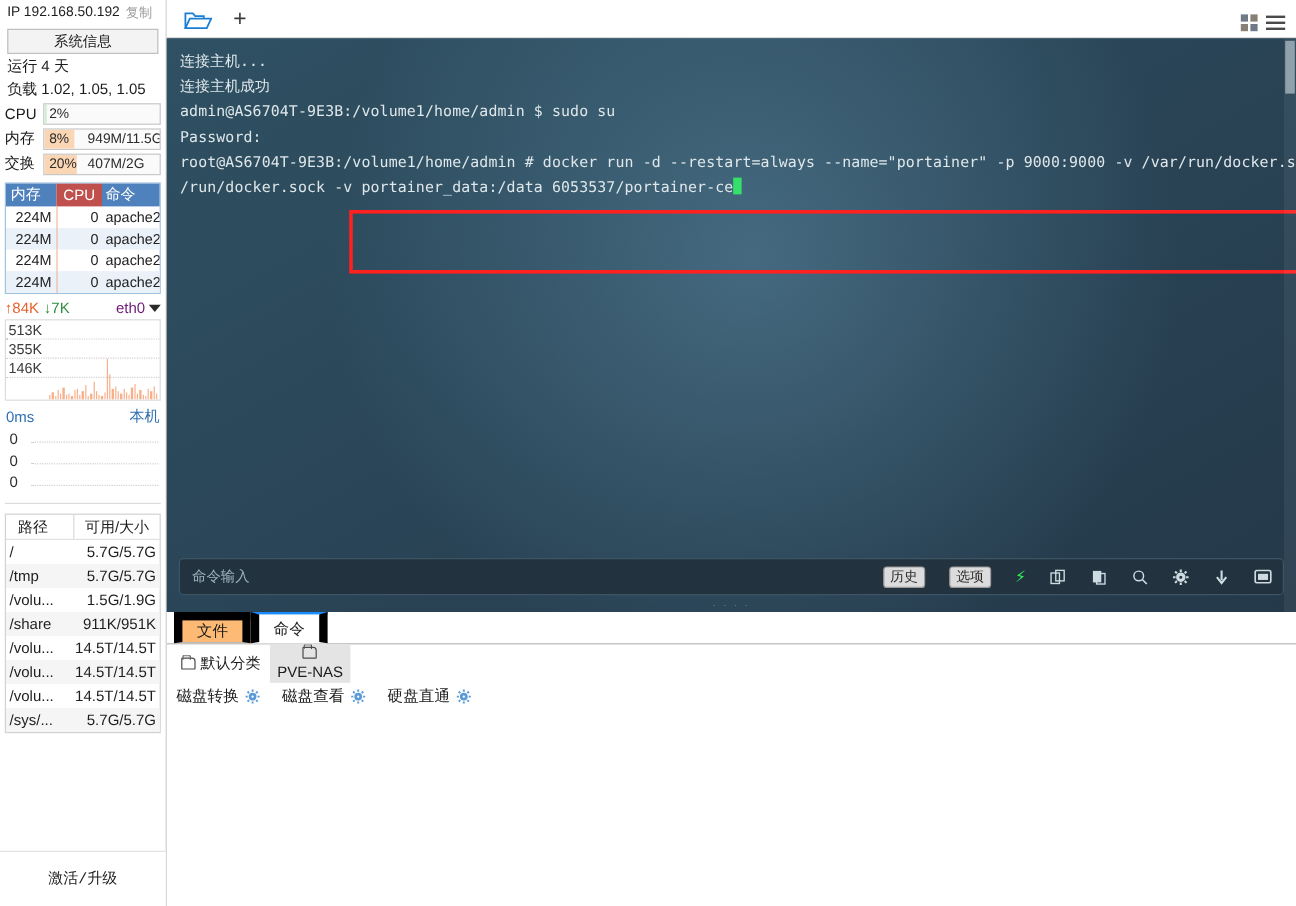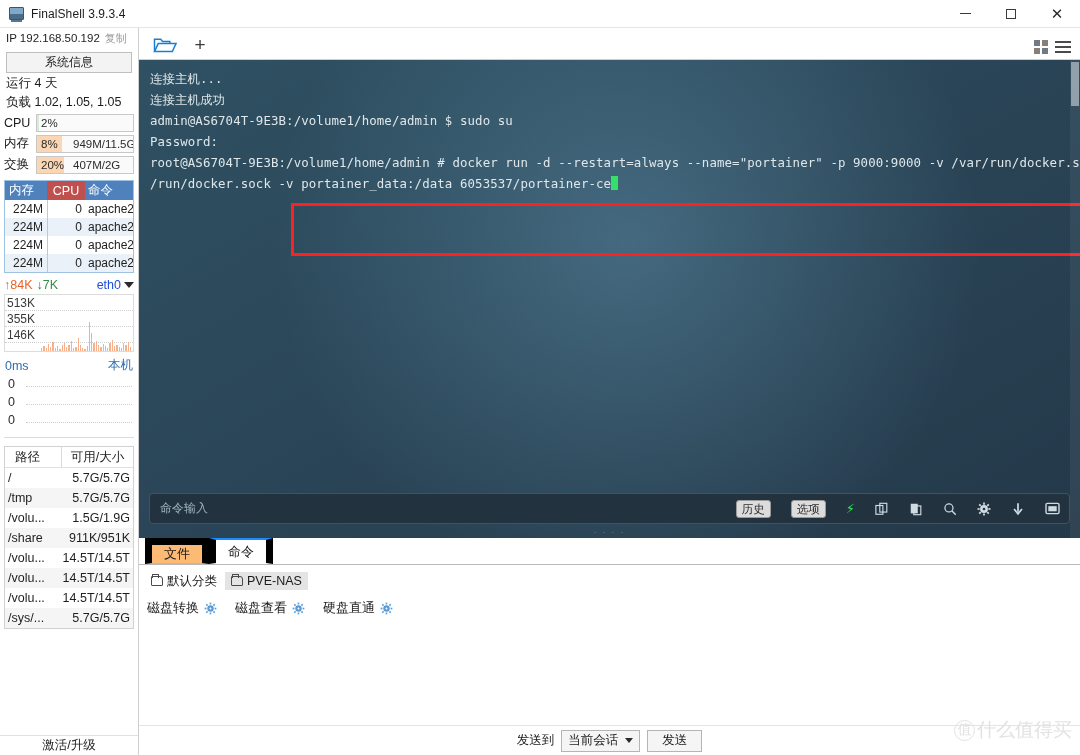--- a/index.html
+++ b/index.html
@@ -101,25 +101,25 @@
   .proc-row { display: flex; height: 18px; font-size: 12px; color: #222; }
   .proc-row:nth-child(even) { background: #eaf1f8; }
   .proc-row .m { flex: 1; text-align: right; padding-right: 4px; display:flex; align-items:center; justify-content:flex-end; }
   .proc-row .c { width: 38px; text-align: right; padding-right: 3px; display:flex; align-items:center; justify-content:flex-end; border-left: 1px solid #f0b9a0;}
   .proc-row .n { width: 48px; padding-left: 3px; display:flex; align-items:center; overflow:hidden; white-space:nowrap; }
 
   
   .net-head { display: flex; align-items: center; gap: 4px; padding: 5px 4px 2px 4px; font-size: 12.5px; }
   .net-up { color: #e8622c; }
   .net-down { color: #2f8f3f; }
-  .net-if { margin-left: auto; color: #1d4ed8; display: flex; align-items: center; gap: 3px; }
+  .net-if { margin-left: auto; color: #701a75; display: flex; align-items: center; gap: 3px; }
   .caret { width: 0; height: 0; border-left: 5px solid transparent; border-right: 5px solid transparent; border-top: 6px solid #2b2b2b; }
 
   .graph {
-    position: relative; height: 58px; margin: 0 4px;
+    position: relative; height: 68px; margin: 0 4px;
     border: 1px solid #dcdcdc; background: #fff; overflow: hidden;
   }
   .graph .lbl {
     position: absolute; left: 2px; font-size: 12px; color: #3a3a3a; background: rgba(255,255,255,.75);
     z-index: 3;
   }
   .graph .grid { position:absolute; left:0; right:0; border-top: 1px dotted #d0d0d0; }
   .bars { position: absolute; left: 36px; right: 2px; bottom: 0; top: 0; display: flex; align-items: flex-end; gap: 1px; }
   .bars i { flex: 1; background: #f8b08a; display: block; }
 
@@ -137,24 +137,25 @@
   .disks { margin: 8px 4px 0 4px; border: 1px solid #d2d2d2; background:#fff; }
   .disks .dh { display: flex; height: 21px; font-size: 12.5px; color: #1b1b1b; border-bottom: 1px solid #e0e0e0; }
   .disks .dh .p { width: 56px; padding-left: 10px; display:flex; align-items:center;}
   .disks .dh .s { flex:1; display:flex; align-items:center; justify-content:center; border-left: 1px solid #dadada; }
   .disks .dr { display: flex; height: 20px; font-size: 12.5px; color: #1e1e1e; }
   .disks .dr:nth-child(even) { background: #f5f5f5; }
   .disks .dr .p { width: 56px; padding-left: 3px; display:flex; align-items:center; overflow:hidden; white-space:nowrap;}
   .disks .dr .s { flex:1; display:flex; align-items:center; justify-content:flex-end; padding-right: 3px; white-space:nowrap;}
 
   .activate {
-    position: absolute; left: 0; right: 0; bottom: 0; height: 20px;
+    position: absolute; left: 0; right: 0; bottom: 0; height: 46px;
     display: flex; align-items: center; justify-content: center;
     font-size: 12.5px; color: #1b1b1b; background: #fff;
     border-top: 1px solid #e2e2e2;
+    font-family: Liberation Mono, monospace;
   }
 
   
   .main { flex: 1; display: flex; flex-direction: column; min-width: 0; background: #fff; }
 
   .tabstrip {
     height: 32px; flex: none; display: flex; align-items: flex-end;
     background: #fff; padding-left: 6px; border-bottom: 1px solid #cfcfcf;
     position: relative;
   }
@@ -232,21 +233,21 @@
   .btabs { height: 27px; flex:none; display: flex; align-items: flex-end; padding-left: 6px; border-bottom: 1px solid #b9b9b9; }
   .btab {
     height: 26px; min-width: 52px; padding: 0 12px;
     display:flex; align-items:center; justify-content:center;
     font-size: 13px; color: #1b1b1b; background: #fdba74;
     border: 7px solid #000000; border-bottom: 1px solid #b9b9b9;
   }
   .btab.active { background: #fff; border-bottom-color: #fff; border-top: 2px solid #1a8cff; }
   .cats { height: 24px; display:flex; align-items:center; gap: 2px; padding-left: 6px; margin-top: 4px; }
   .cat { display:flex; align-items:center; gap:4px; font-size: 12.5px; color: #1b1b1b; padding: 2px 6px; }
-  .cat.active { background: #e4e4e4; }
+  .cat.active { background: #e4e4e4; flex-direction: column; }
   .fold { width: 12px; height: 10px; border: 1.3px solid #4a4a4a; border-radius: 1px 3px 1px 1px; position: relative; }
   .fold:before { content:''; position:absolute; left:0; top:-3px; width:5px; height:3px; border:1.3px solid #4a4a4a; border-bottom:none; border-radius:1px 1px 0 0;}
   .cmds { display:flex; align-items:center; gap: 18px; padding: 6px 0 0 8px; }
   .cmd { display: flex; align-items: center; gap: 5px; font-size: 13px; color: #1b1b1b; }
   .gear { width: 13px; height: 13px; }
   .panel-blank { flex: 1; }
   .sendbar {
     height: 30px; flex:none; display: flex; align-items: center; justify-content: center;
     gap: 7px; border-top: 1px solid #e4e4e4; position: relative;
   }
@@ -268,34 +269,20 @@
   .watermark .circ {
     width: 21px; height: 21px; border-radius: 50%; border: 1.5px solid #e2e2e2;
     display:flex;align-items:center;justify-content:center; font-size: 14px;
   }
 </style>
 </head>
 <body>
 
 <div class="app">
 
-  <div class="titlebar">
-    <div class="app-icon"></div>
-    <div class="title">FinalShell 3.9.3.4</div>
-    <div class="spacer"></div>
-    <div class="winbtn">
-        <span class="gl-min"></span>
-      </div>
-    <div class="winbtn">
-        <span class="gl-max"></span>
-      </div>
-    <div class="winbtn">
-        <span class="gl-close">✕</span>
-      </div>
-  </div>
 
   <div class="body">
 
     <div class="sidebar">
 
 
       <div class="sb-row ip-row">
         <span class="ip-text">IP 192.168.50.192</span>
         <span class="ip-copy">复制</span>
       </div>
@@ -636,29 +623,17 @@
                     <line x1="13" y1="8" x2="15.2" y2="8"></line>
                     <line x1="2.8" y1="2.8" x2="4.4" y2="4.4"></line>
                     <line x1="11.6" y1="11.6" x2="13.2" y2="13.2"></line>
                     <line x1="13.2" y1="2.8" x2="11.6" y2="4.4"></line>
                     <line x1="4.4" y1="11.6" x2="2.8" y2="13.2"></line>
                   </g>
                 </svg></span>
             </div>
           </div>
         <div class="panel-blank"></div>
-        <div class="sendbar">
-          <span class="lab">发送到</span>
-          <span class="sel">
-            <span>当前会话</span>
-            <span class="caret2"></span>
-          </span>
-          <span class="sendbtn">发送</span>
-          <span class="watermark">
-            <span class="circ">值</span>
-            <span>什么值得买</span>
-          </span>
-        </div>
       </div>
 
     </div>
   </div>
 </div>
 
 </body></html>

